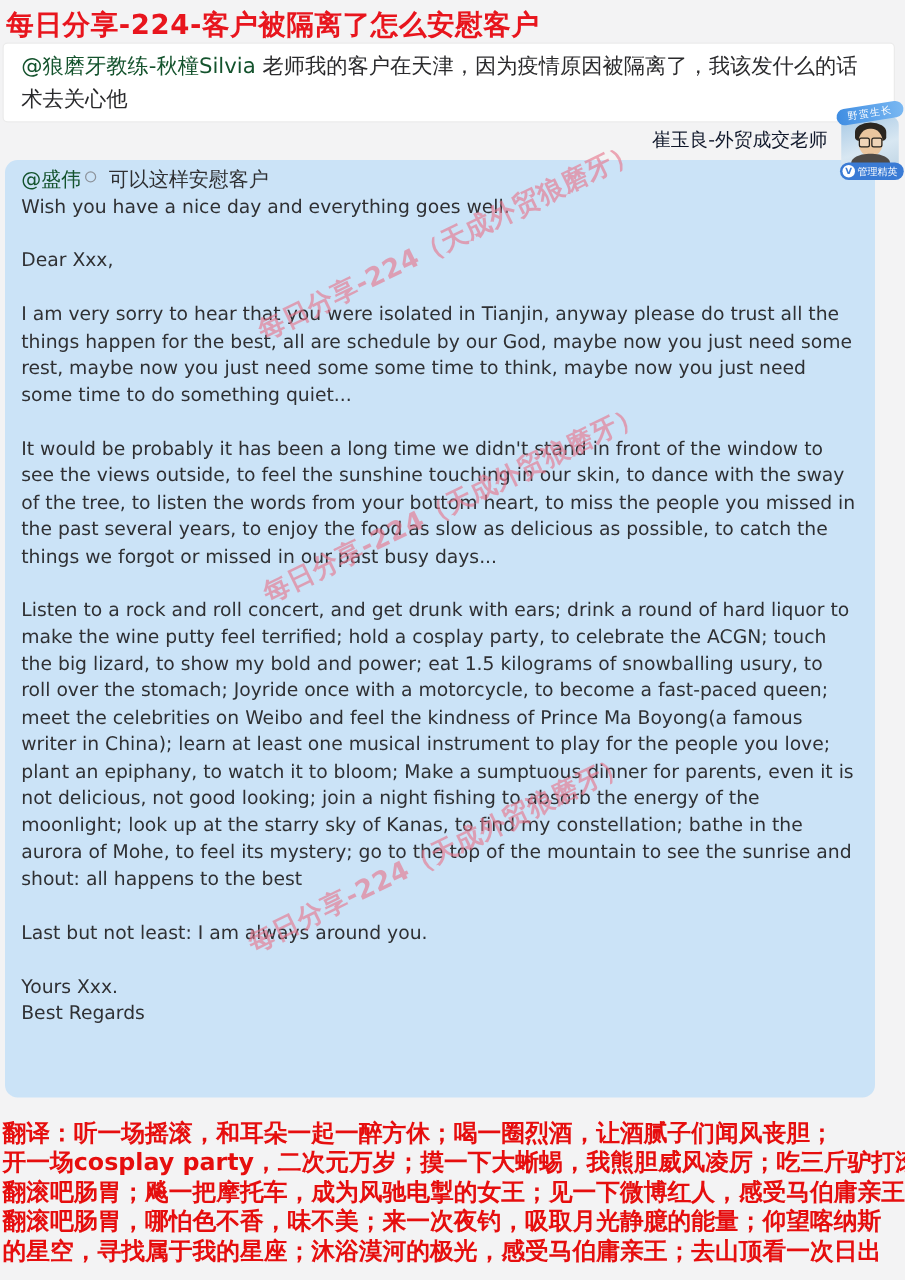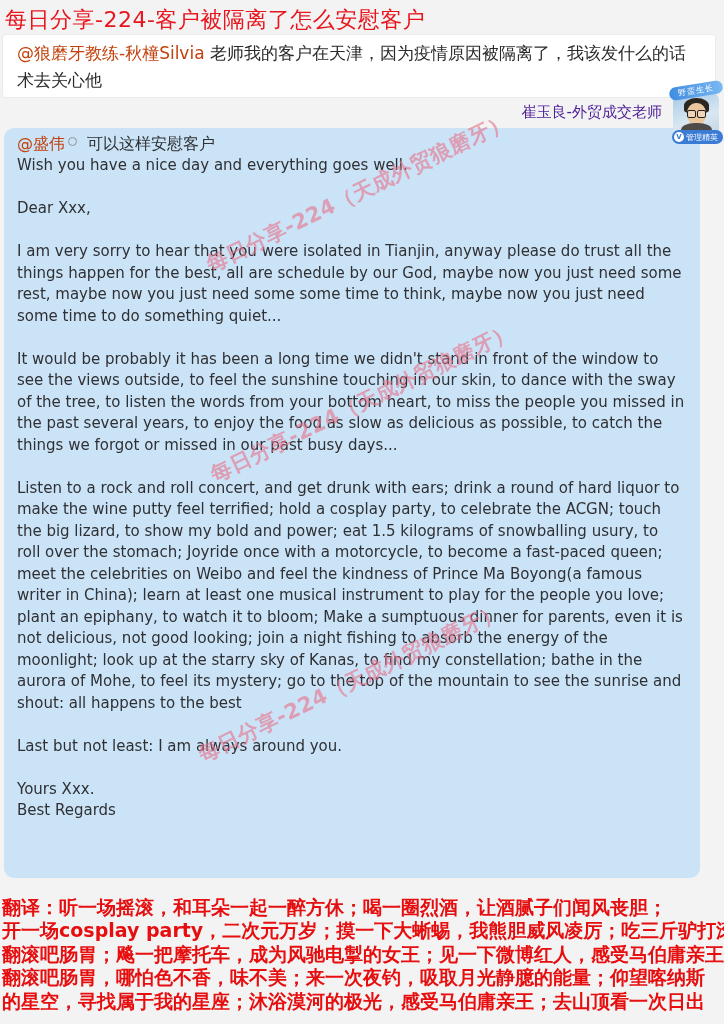--- a/index.html
+++ b/index.html
@@ -5,33 +5,33 @@
   * { margin:0; padding:0; box-sizing:border-box; }
   html,body { width:724px; height:1024px; }
   body {
     position:relative;
     overflow:hidden;
     background:#f3f3f4;
     font-family:"DejaVu Sans","Liberation Sans",sans-serif;
   }
   .page-title {
     position:absolute; left:5px; top:5px;
-    font-size:22px; font-weight:normal; color:#e8151d;
+    font-size:22px; font-weight:bold; color:#e8151d;
     letter-spacing:0.5px; white-space:nowrap;
   }
   .question-card {
     position:absolute; left:2px; top:34px; width:714px; height:64px;
     background:#ffffff; border:1px solid #ebebeb; border-radius:4px;
     padding:5px 14px 5px 14px;
     font-size:17px; line-height:27px; color:#2a2a2c;
   }
-  .mention { color:#c2410c;margin-top:36px; }
+  .mention { color:#14532d;margin-top:36px; }
   .attribution {
     position:absolute; top:103px; right:62px;
-    font-size:15px; color:#4c1d95; white-space:nowrap;
+    font-size:15px; color:#0f172a; white-space:nowrap;
   }
   
   .avatar-wrap { position:absolute; left:670px; top:86px; width:52px; height:58px; z-index:9; }
   .avatar-photo {
     position:absolute; left:3px; top:7px; width:46px; height:46px;
     border-radius:7px; overflow:hidden;
     background:linear-gradient(160deg,#a6c8e4 0%,#d8e7f2 55%,#bcd2e2 100%);
   }
   .av-hair { position:absolute; left:11px; top:5px; width:25px; height:15px; background:#2b2620; border-radius:50% 50% 20% 20%; }
   .av-face { position:absolute; left:14px; top:10px; width:19px; height:22px; background:#eac69f; border-radius:46%; }

